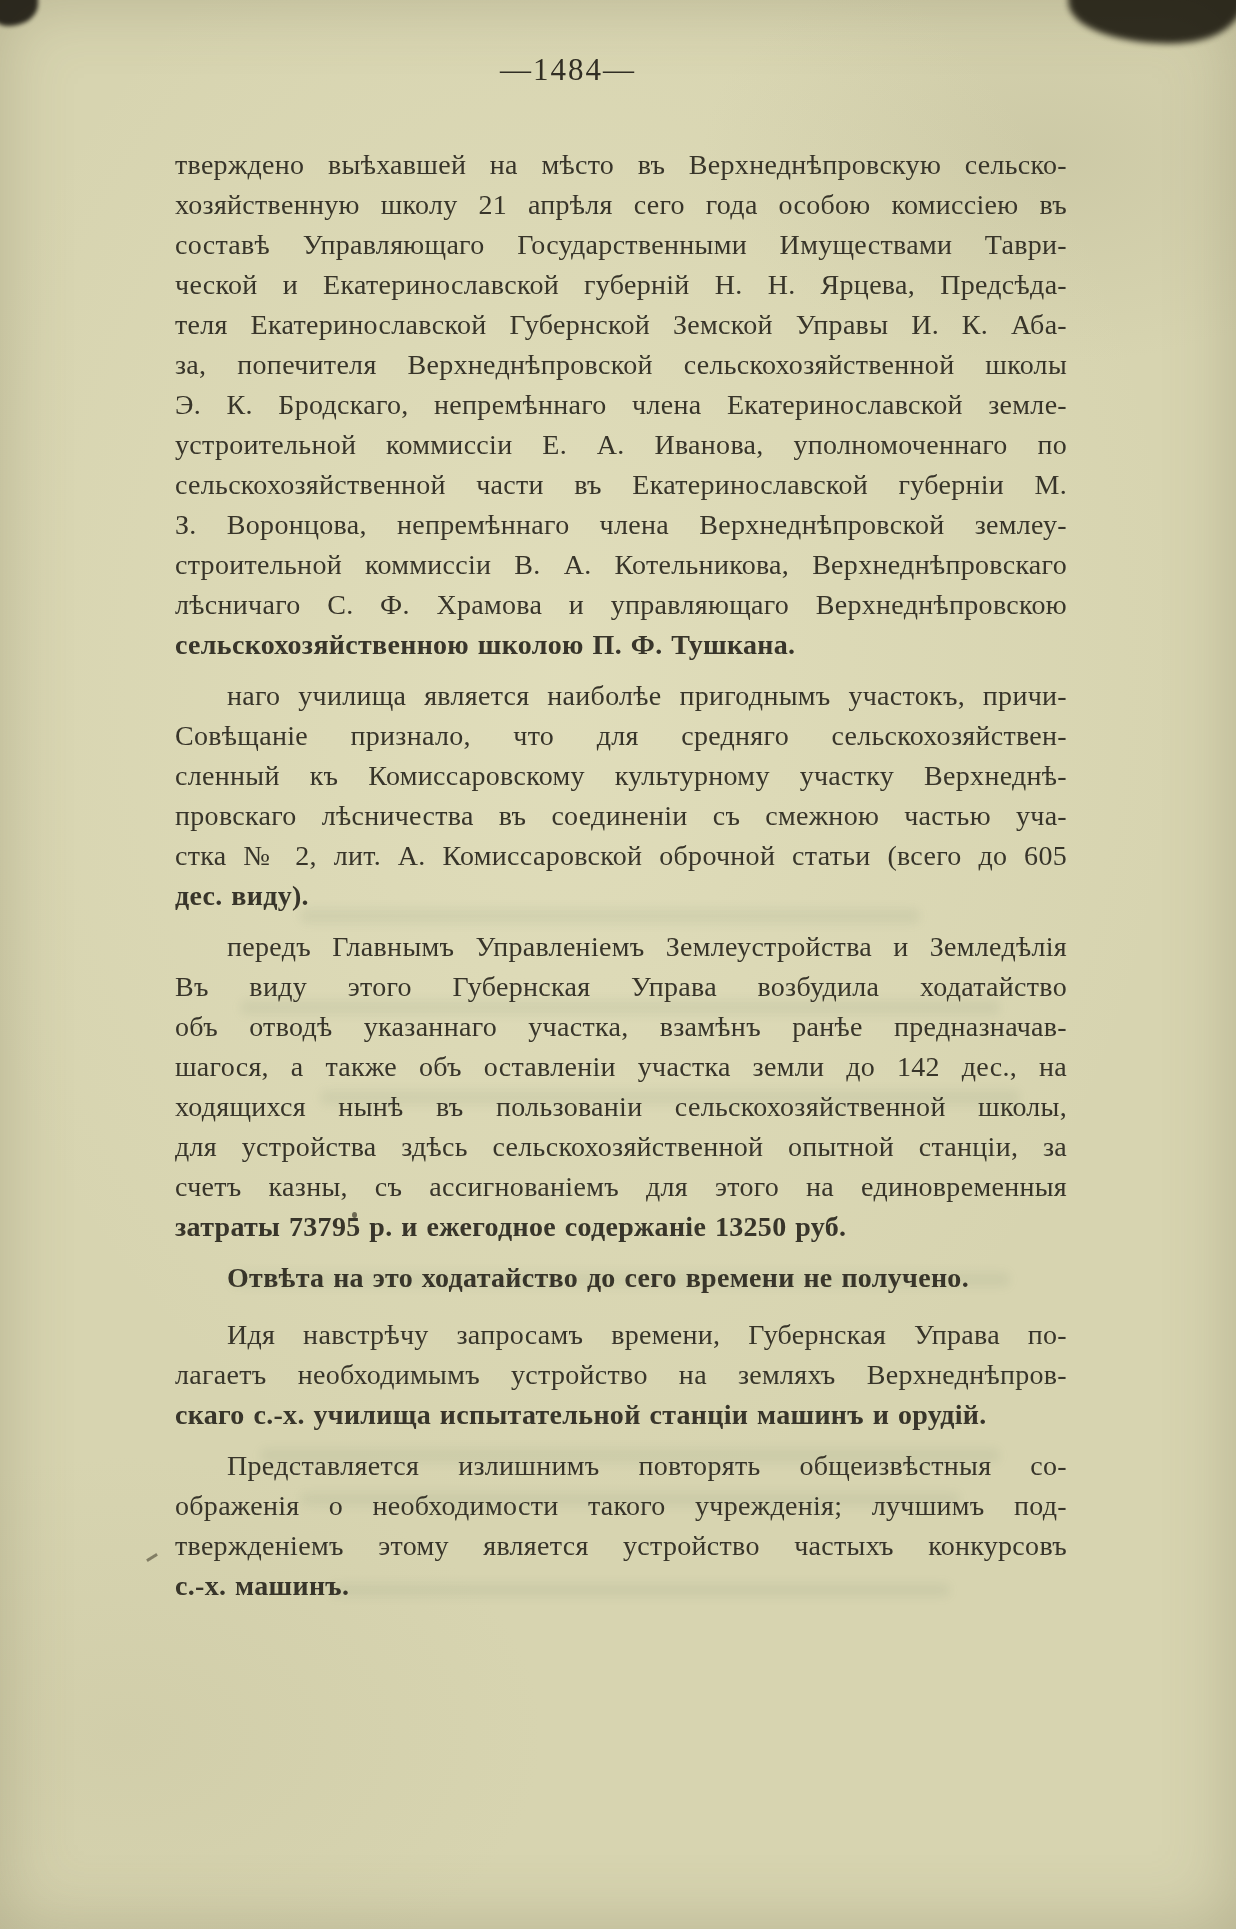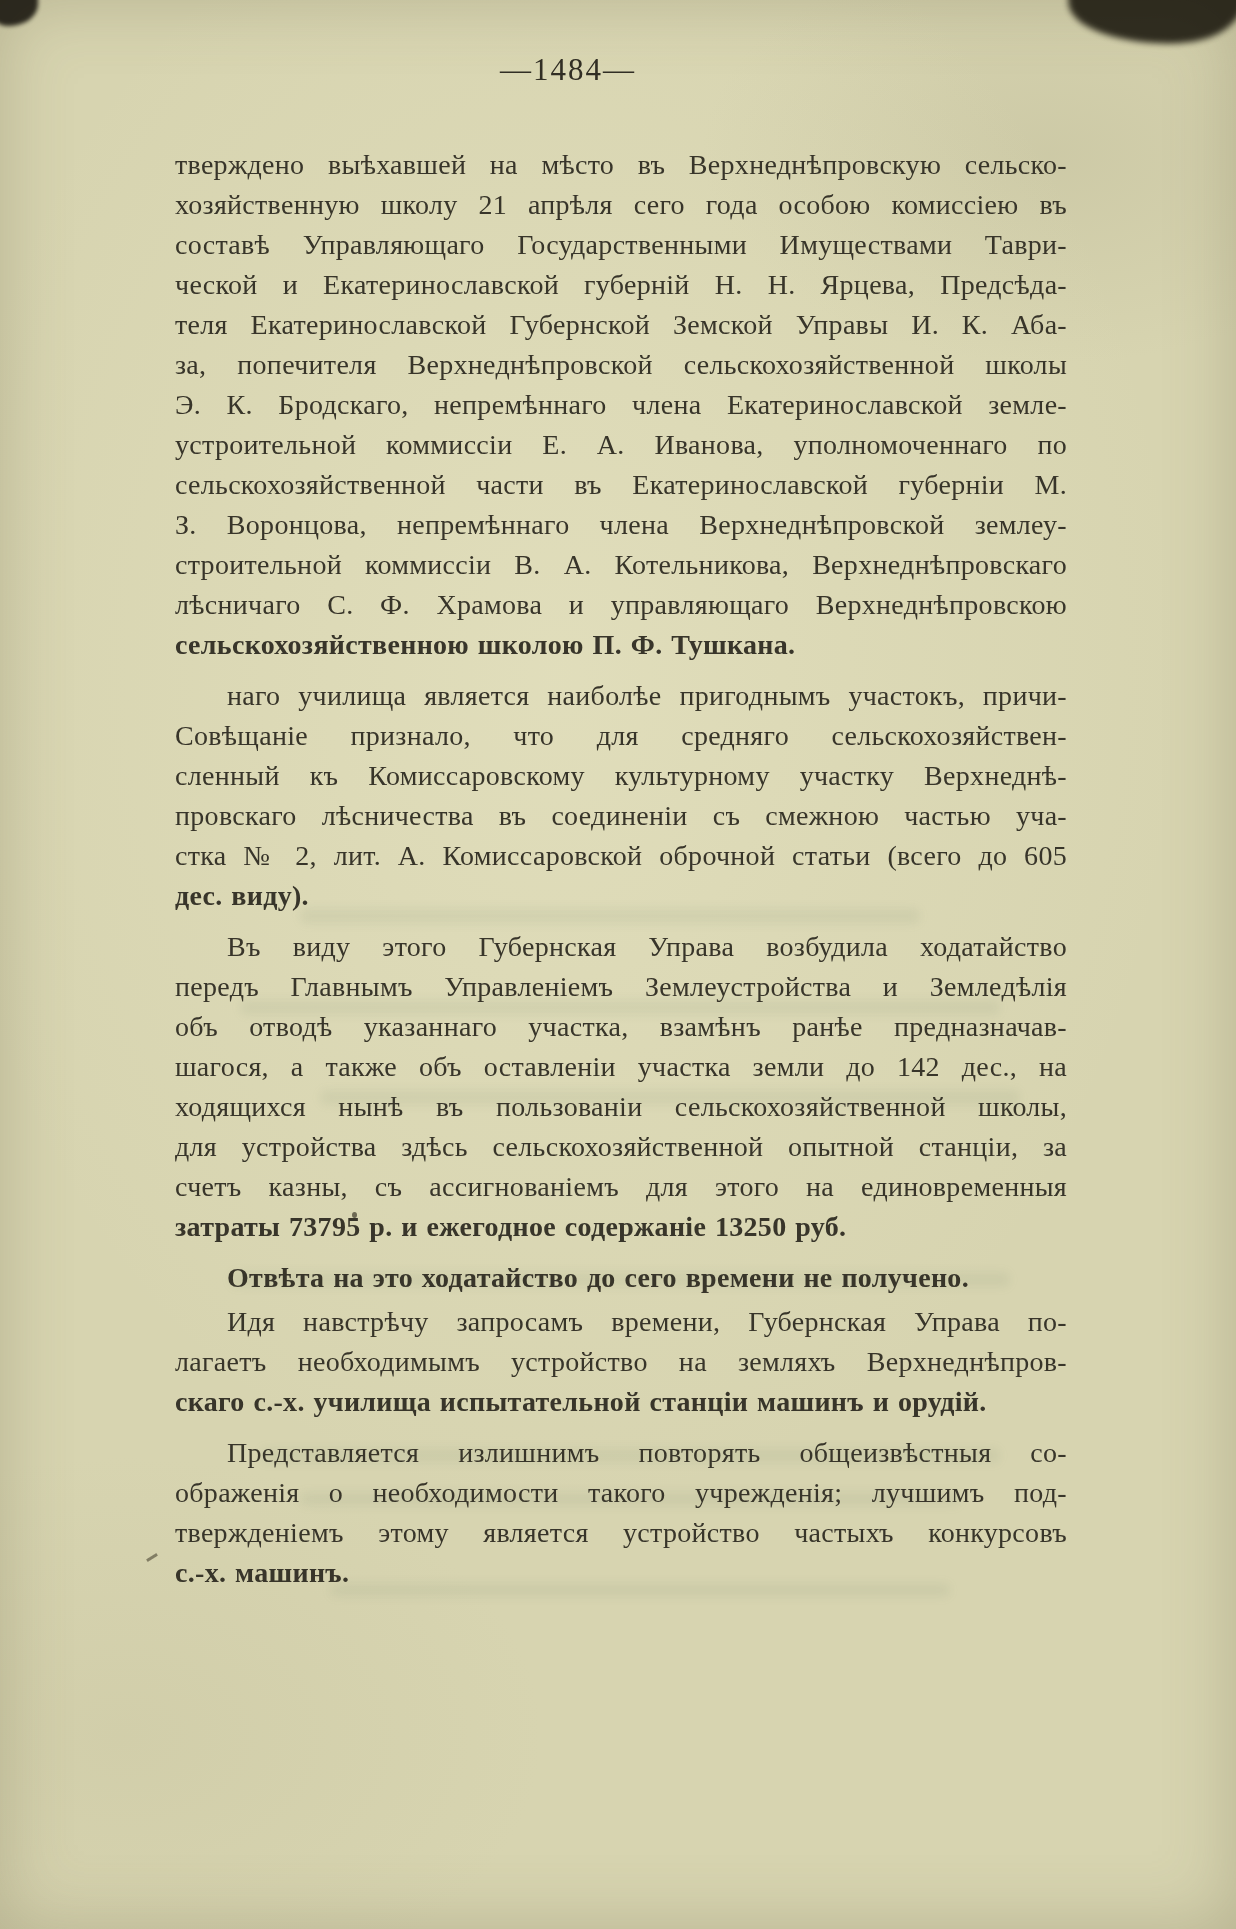--- a/index.html
+++ b/index.html
@@ -36,21 +36,21 @@
     position: relative;
     margin: 55px 169px 0 175px; 
     font-size: 28px;
     line-height: 40px;
     letter-spacing: 0.3px;
     word-spacing: 1.5px;
     z-index: 2;
   }
   .paragraph { margin: 11px 0 0 0; }
   .paragraph.first { margin-top: 0; }
-  .paragraph.tight { margin-top: 4px; }
+  .paragraph.tight { margin-top: 17px; }
   .paragraph.indent .line:first-child { text-indent: 52px; }
   .line {
     text-align: justify;
     text-align-last: justify;
   }
   .line.last {
     text-align: center;
     text-align-last: left;
     font-weight: bold;
   }
@@ -127,22 +127,22 @@
       </div>
       <div class="paragraph indent">
         <div class="line">наго училища является наиболѣе пригоднымъ участокъ, причи-</div>
         <div class="line">Совѣщаніе признало, что для средняго сельскохозяйствен-</div>
         <div class="line">сленный къ Комиссаровскому культурному участку Верхнеднѣ-</div>
         <div class="line">провскаго лѣсничества въ соединеніи съ смежною частью уча-</div>
         <div class="line">стка № 2, лит. А. Комиссаровской оброчной статьи (всего до 605</div>
         <div class="line last">дес. виду).</div>
       </div>
       <div class="paragraph indent">
+        <div class="line">передъ Главнымъ Управленіемъ Землеустройства и Земледѣлія</div>
         <div class="line">Въ виду этого Губернская Управа возбудила ходатайство</div>
-        <div class="line">передъ Главнымъ Управленіемъ Землеустройства и Земледѣлія</div>
         <div class="line">объ отводѣ указаннаго участка, взамѣнъ ранѣе предназначав-</div>
         <div class="line">шагося, а также объ оставленіи участка земли до 142 дес., на</div>
         <div class="line">ходящихся нынѣ въ пользованіи сельскохозяйственной школы,</div>
         <div class="line">для устройства здѣсь сельскохозяйственной опытной станціи, за</div>
         <div class="line">счетъ казны, съ ассигнованіемъ для этого на единовременныя</div>
         <div class="line last">затраты 73795 р. и ежегодное содержаніе 13250 руб.</div>
       </div>
       <div class="paragraph indent">
         <div class="line last">Отвѣта на это ходатайство до сего времени не получено.</div>
       </div>

